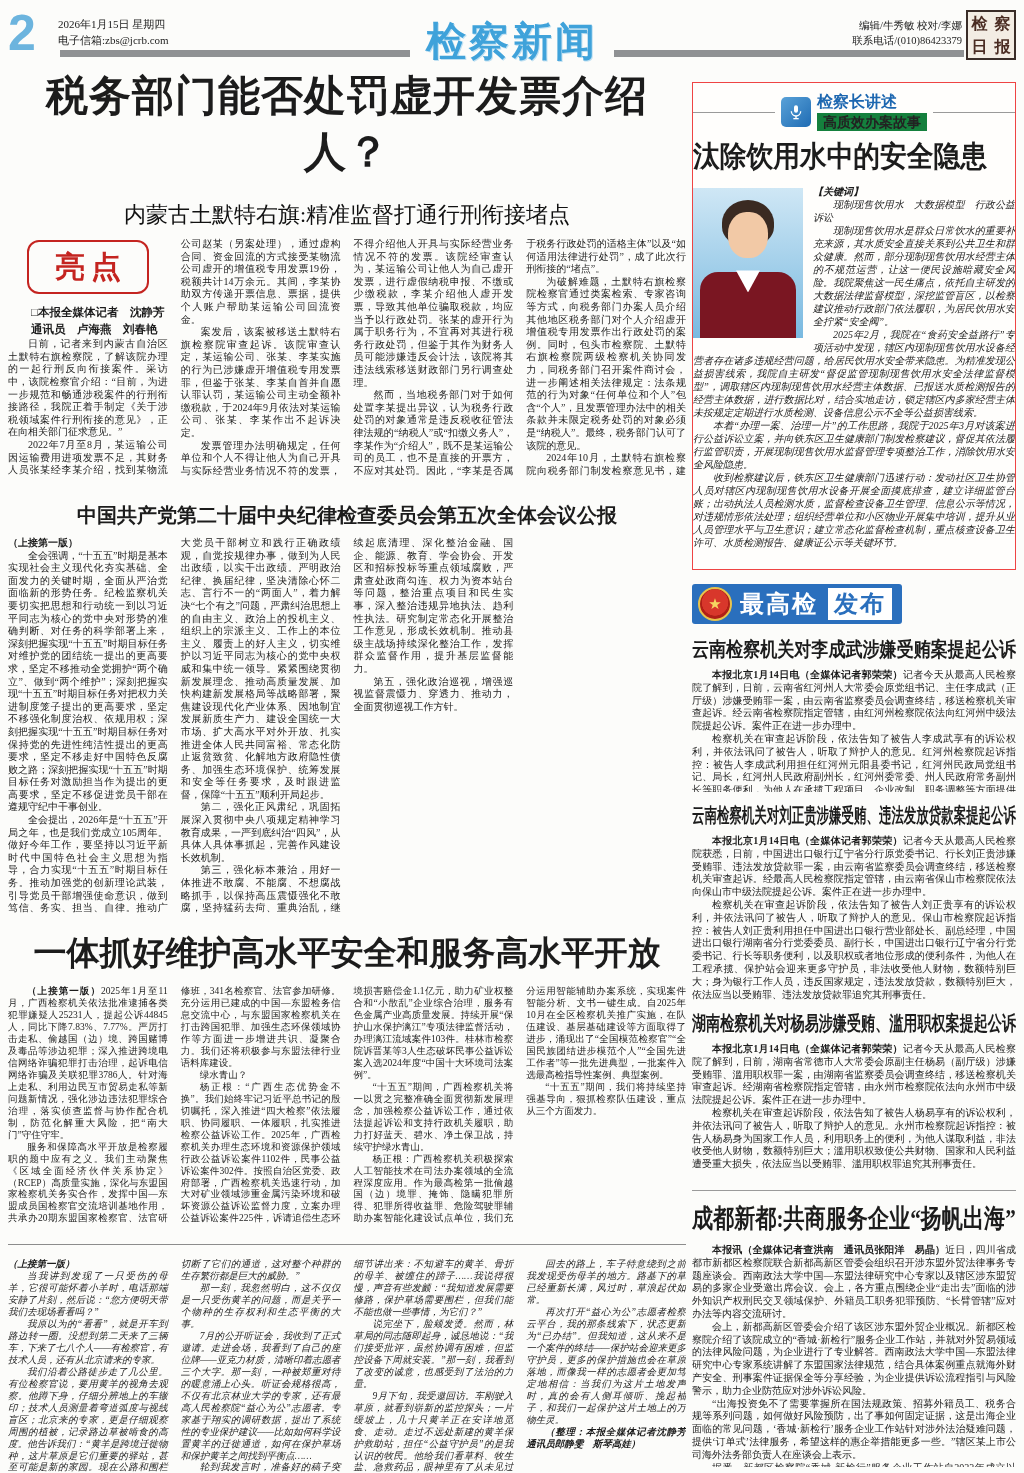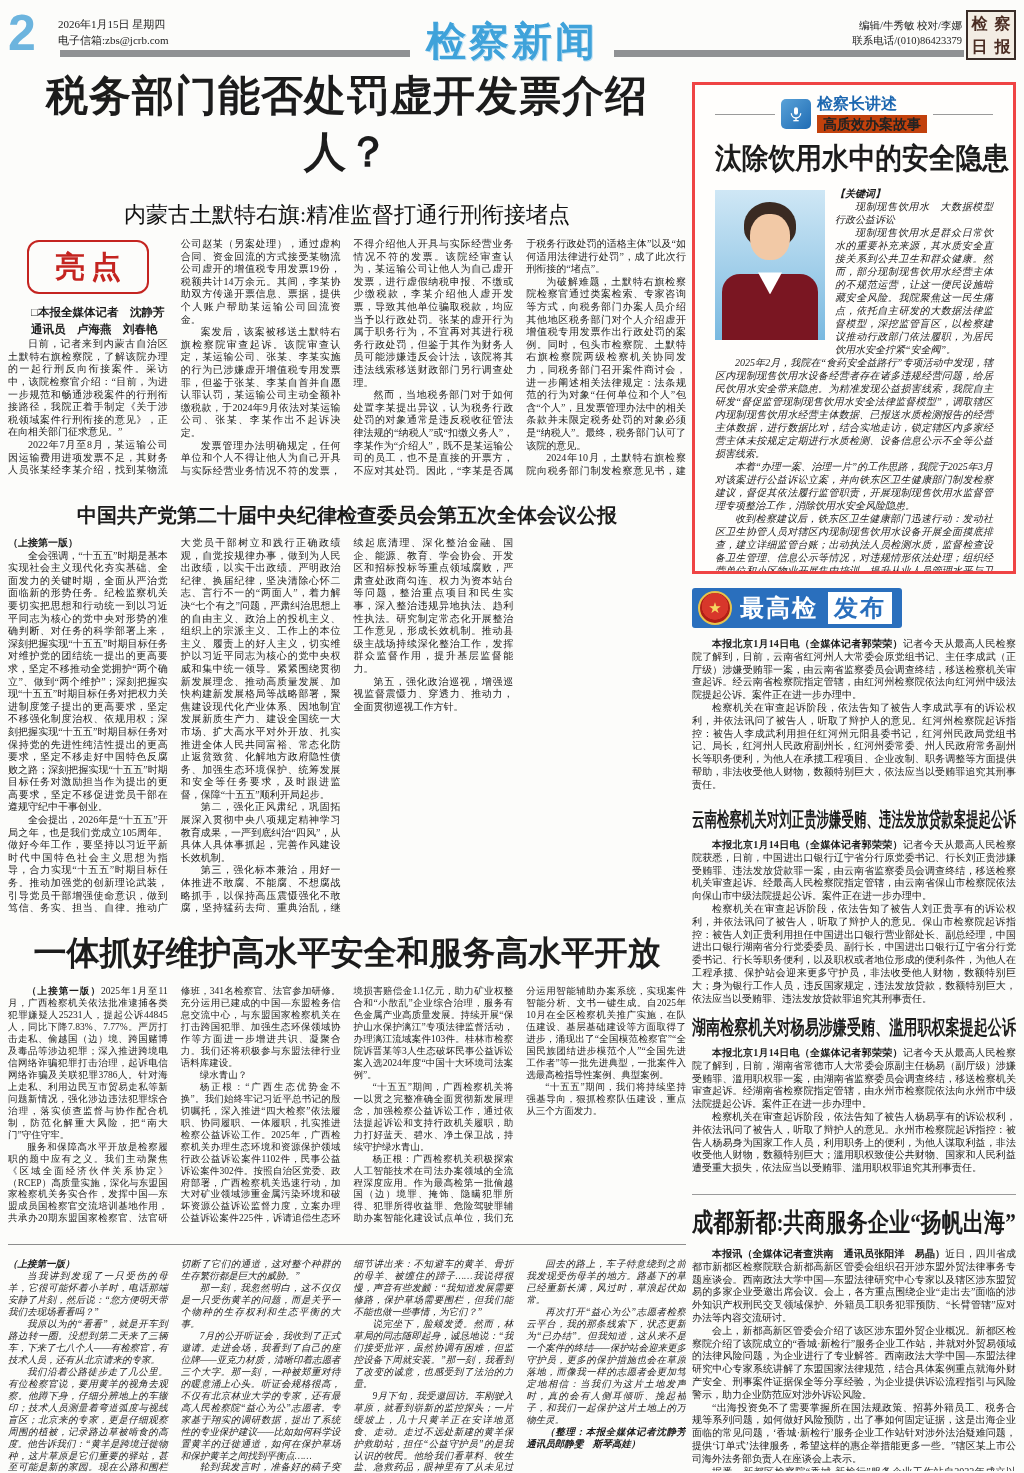--- a/index.html
+++ b/index.html
@@ -40,28 +40,28 @@
   .h-interview{font-size:33px;margin:16px 0 10px;}
   .jump{font-weight:bold;}
   .jump-line{text-indent:0 !important;font-weight:bold;}
   .communique-body{height:378px;}
   .interview-body{height:242px;font-size:9.5px;}
   .story-divider{border:none;border-top:1px solid #8c8c8c;margin:16px 0 14px;}
   .story-body{height:238px;font-size:9.5px;font-style:italic;}
   .credit{font-weight:bold;}
   
   .rightzone{position:absolute;left:692px;top:82px;width:324px;}
-  .case-box{border:3px solid #ef4444;background:#fffefc;padding:8px 20px;height:470px;overflow:hidden;}
+  .case-box{border:1px solid #ef4444;background:#fffefc;padding:8px 0;height:470px;overflow:hidden;}
   .case-badge-row{display:flex;align-items:center;gap:6px;margin:2px 0 6px;}
   .badge-line{flex:1;height:1px;background:#9a9a9a;}
   .mic-chip{width:30px;height:30px;border-radius:5px;background:linear-gradient(135deg,#5aa2d8,#1f6cb4);
     display:flex;align-items:center;justify-content:center;flex:0 0 auto;}
   .case-badge-text{display:flex;flex-direction:column;line-height:1.15;}
   .cb1{font-size:16px;font-weight:bold;color:#1d67b0;font-family:"Liberation Sans",sans-serif;}
-  .cb2{font-size:14px;font-weight:bold;color:#222;background:#c2410c;padding:1px 6px;margin-top:2px;
+  .cb2{font-size:14px;font-weight:bold;color:#222;background:#15803d;padding:1px 6px;margin-top:2px;
     font-family:"Liberation Sans",sans-serif;}
   .case-h{font-size:29px;font-weight:bold;margin:4px 0 8px;letter-spacing:0;white-space:nowrap;}
   .case-body{font-size:10px;line-height:1.3;text-align:justify;font-style:italic;}
   .case-body p{margin:0;text-indent:2em;}
   .kw-label{font-weight:bold;text-indent:0 !important;}
   .kw-line{text-indent:2em;}
   .photo{width:110px;height:150px;float:left;margin:3px 10px 4px 0;position:relative;overflow:hidden;
     background:linear-gradient(#cfe7f5,#79b9e0);}
   .photo .hair{position:absolute;left:29px;top:12px;width:52px;height:46px;border-radius:50% 50% 42% 42%;background:#3a2a22;}
   .photo .face{position:absolute;left:35px;top:24px;width:40px;height:46px;border-radius:46%;background:#f2c9a6;}
@@ -180,20 +180,21 @@
 
   <div class="sgj-badge">
     <div class="sgj-blue">
       <div class="emblem">★</div>
       <span class="sgj-word">最高检</span>
       <span class="sgj-fabu">发布</span>
     </div>
   </div>
 
   <div class="r-art art1">
+    <div class="r-h"><span class="fitx" style="transform: scaleX(0.852632); transform-origin: left center;">云南检察机关对李成武涉嫌受贿案提起公诉</span></div>
     <div class="r-body">
       <p><span class="r-byline">本报北京1月14日电（全媒体记者郭荣荣）</span><span>记者今天从最高人民检察院了解到，日前，云南省红河州人大常委会原党组书记、主任李成武（正厅级）涉嫌受贿罪一案，由云南省监察委员会调查终结，移送检察机关审查起诉。经云南省检察院指定管辖，由红河州检察院依法向红河州中级法院提起公诉。案件正在进一步办理中。</span></p>
       <div style="display:contents;"><p>检察机关在审查起诉阶段，依法告知了被告人李成武享有的诉讼权利，并依法讯问了被告人，听取了辩护人的意见。红河州检察院起诉指控：被告人李成武利用担任红河州元阳县委书记，红河州民政局党组书记、局长，红河州人民政府副州长，红河州委常委、州人民政府常务副州长等职务便利，为他人在承揽工程项目、企业改制、职务调整等方面提供帮助，非法收受他人财物，数额特别巨大，依法应当以受贿罪追究其刑事责任。</p></div>
     </div>
   </div>
 
   <div class="r-art art2">
     <div class="r-h"><span class="fitx" style="transform: scaleX(0.623077); transform-origin: left center;">云南检察机关对刘正贵涉嫌受贿、违法发放贷款案提起公诉</span></div>
     <div class="r-body">
       <p><span class="r-byline">本报北京1月14日电（全媒体记者郭荣荣）</span><span>记者今天从最高人民检察院获悉，日前，中国进出口银行辽宁省分行原党委书记、行长刘正贵涉嫌受贿罪、违法发放贷款罪一案，由云南省监察委员会调查终结，移送检察机关审查起诉。经最高人民检察院指定管辖，由云南省保山市检察院依法向保山市中级法院提起公诉。案件正在进一步办理中。</span></p>

